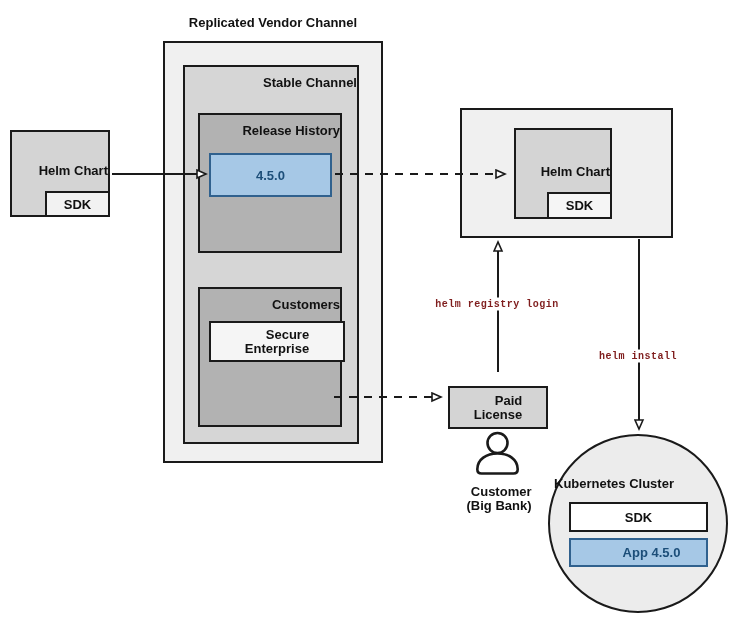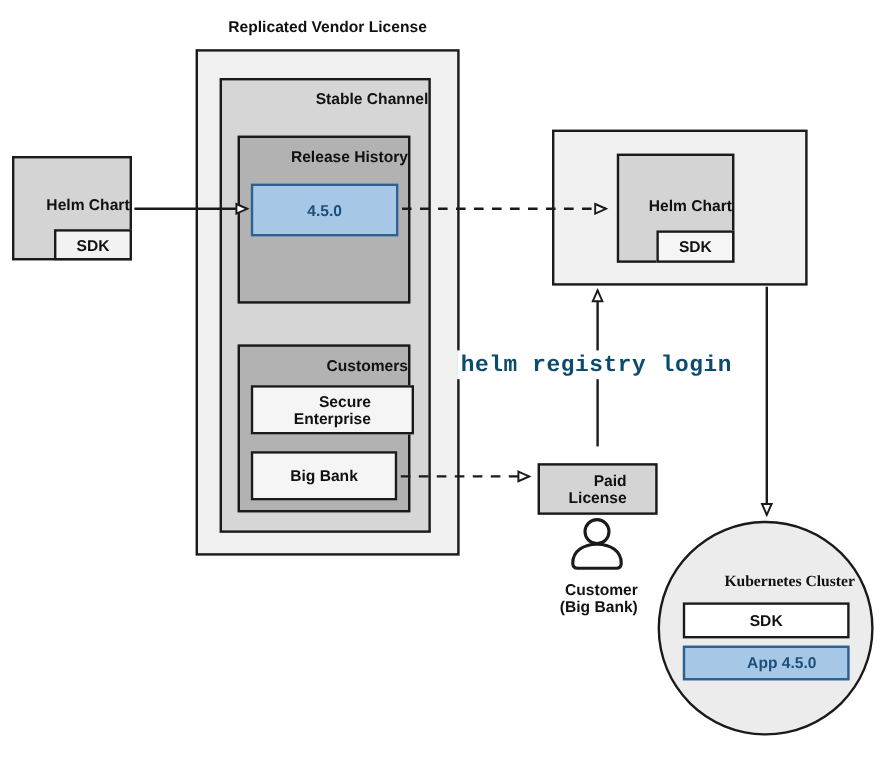--- a/index.html
+++ b/index.html
@@ -24,77 +24,74 @@
   .fill-gray{background:#d4d4d4;}
   .fill-sdk{background:#f2f2f2;}
   .fill-white{background:#ffffff;}
   .fill-blue{background:#a6c8e6;border-color:#30618e !important;}
   .txt-blue{color:#1c4e79;}
   .circle{border-radius:50%;}
   .overlay{position:absolute;left:0;top:0;z-index:2;pointer-events:none;}
   .cmd{
     position:absolute;z-index:3;transform:translate(-50%,-50%);
     font-family:"Liberation Mono","DejaVu Sans Mono",monospace;
-    font-weight:bold;font-size:19px;letter-spacing:0.5px;color:#0c4a6e;
+    font-weight:bold;font-size:10px;letter-spacing:0.5px;color:#7f1d1d;
     background:#ffffff;padding:1px 3px;white-space:nowrap;
   }
   .float-lbl{position:absolute;z-index:3;transform:translate(-50%,-50%);}
 </style>
 </head>
 <body>
 
 <div class="stage">
 
   <div class="box fill-gray" style="left:10px;top:130px;width:100px;height:87px;">
     <div class="lbl" style="position:absolute;left:0;right:0;top:31px;">Helm Chart</div>
   </div>
   <div class="box fill-sdk flexc" style="left:45px;top:191px;width:65px;height:26px;">
     <div class="lbl">SDK</div>
   </div>
 
-  <div class="lbl title-abs" style="left:163px;top:15px;width:220px;">Replicated Vendor License</div>
+  <div class="lbl title-abs" style="left:163px;top:15px;width:220px;">Replicated Vendor Channel</div>
   <div class="box fill-outer" style="left:163px;top:41px;width:220px;height:422px;"></div>
 
   <div class="box fill-mid" style="left:183px;top:65px;width:176px;height:379px;">
     <div class="lbl pad-title">Stable Channel</div>
   </div>
 
   <div class="box fill-dark" style="left:198px;top:113px;width:144px;height:140px;">
     <div class="lbl pad-title">Release History</div>
   </div>
   <div class="box fill-blue flexc" style="left:209px;top:153px;width:123px;height:44px;">
     <div class="lbl txt-blue">4.5.0</div>
   </div>
 
   <div class="box fill-dark" style="left:198px;top:287px;width:144px;height:140px;">
     <div class="lbl pad-title">Customers</div>
   </div>
   <div class="box fill-item flexc" style="left:209px;top:321px;width:136px;height:41px;">
     <div class="lbl pre" style="line-height:14px;">Secure
 Enterprise</div>
   </div>
-  <div class="box fill-item flexc" style="left:209px;top:376px;width:122px;height:41px;">
-    <div class="lbl">Big Bank</div>
-  </div>
 
   <div class="box fill-outer" style="left:460px;top:108px;width:213px;height:130px;"></div>
   <div class="box fill-gray" style="left:514px;top:128px;width:98px;height:91px;">
     <div class="lbl" style="position:absolute;left:0;right:0;top:34px;">Helm Chart</div>
   </div>
   <div class="box fill-item flexc" style="left:547px;top:192px;width:65px;height:27px;">
     <div class="lbl">SDK</div>
   </div>
 
   <div class="box fill-gray flexc" style="left:448px;top:386px;width:100px;height:43px;">
     <div class="lbl pre" style="line-height:14px;">Paid
 License</div>
   </div>
 
   <div class="box fill-outer circle" style="left:548px;top:434px;width:180px;height:179px;background:#ececec;"></div>
-  <div class="lbl title-abs" style="left:573px;top:476px;width:170px;font-family:Liberation Serif, serif;">Kubernetes Cluster</div>
+  <div class="lbl title-abs" style="left:529px;top:476px;width:170px;">Kubernetes Cluster</div>
   <div class="box fill-white flexc" style="left:569px;top:502px;width:139px;height:30px;">
     <div class="lbl">SDK</div>
   </div>
   <div class="box fill-blue flexc" style="left:569px;top:538px;width:139px;height:29px;padding-left:26px;">
     <div class="lbl txt-blue">App 4.5.0</div>
   </div>
 
   <svg class="overlay" width="747" height="634" viewBox="0 0 747 634">
     <defs>
       <marker id="ah" markerWidth="13" markerHeight="11" refX="10.5" refY="5.5" orient="auto" markerUnits="userSpaceOnUse">
@@ -112,17 +109,18 @@
 
     <line x1="639" y1="239" x2="639" y2="429" stroke="#1a1a1a" stroke-width="2" marker-end="url(#ah)"></line>
 
     <g>
       <circle cx="497.5" cy="443" r="10" fill="#ffffff" stroke="#1a1a1a" stroke-width="2.6"></circle>
       <path d="M481.5,473.5 c-2.6,0 -4.2,-1.6 -4.2,-4.2 c0,-10.2 9.2,-15.8 20.2,-15.8 c11,0 20.2,5.6 20.2,15.8 c0,2.6 -1.6,4.2 -4.2,4.2 z" fill="#ffffff" stroke="#1a1a1a" stroke-width="2.6"></path>
     </g>
   </svg>
 
   <div class="cmd" style="left:497px;top:304px;">helm registry login</div>
+  <div class="cmd" style="left:638px;top:356px;">helm install</div>
 
   <div class="float-lbl lbl pre" style="left:499px;top:499px;line-height:14px;">Customer
 (Big Bank)</div>
 
 </div>
 
 </body></html>

